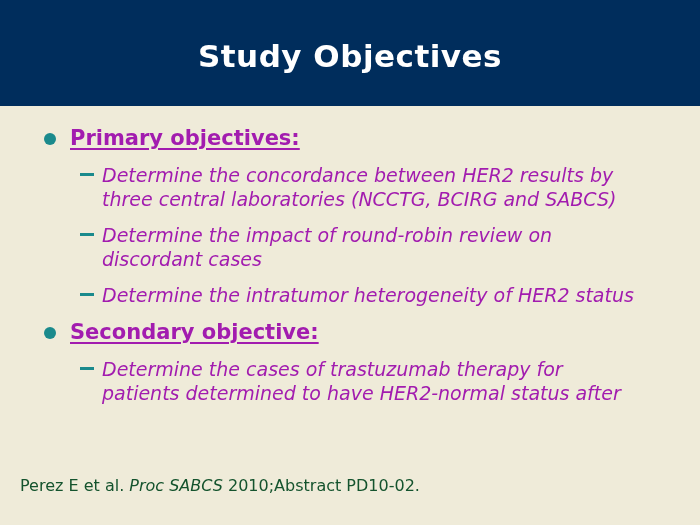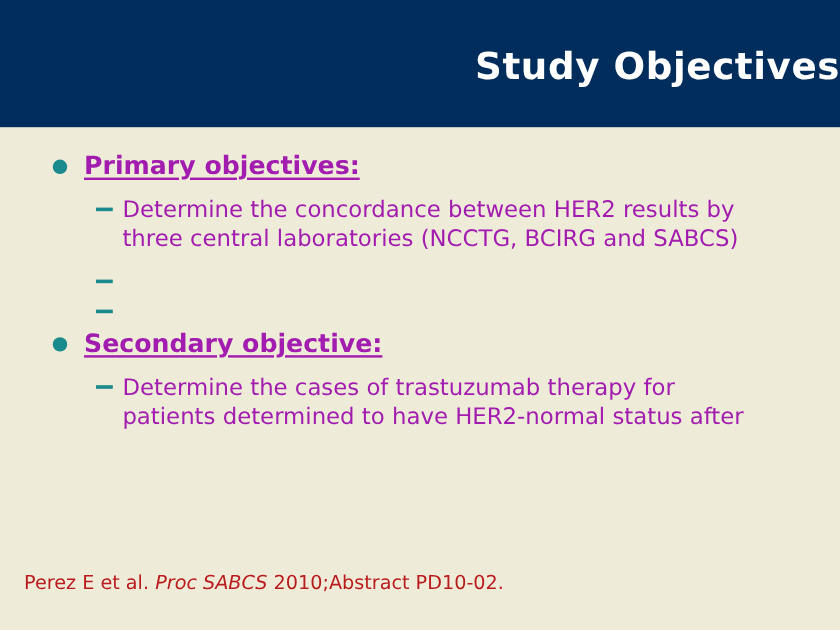--- a/index.html
+++ b/index.html
@@ -10,21 +10,21 @@
   }
   .slide {
     position: relative;
     width: 700px; height: 525px;
     background: #EFEBD9;
   }
   .header {
     position: absolute; top: 0; left: 0;
     width: 700px; height: 106px;
     background: #002D5C;
-    display: flex; align-items: center; justify-content: flex-end;
+    display: flex; align-items: center; justify-content: center;
   }
   .title {
     margin: 0;
     padding-top: 6px;
     color: #FFFFFF;
     font-size: 31px;
     font-weight: bold;
     letter-spacing: 0.5px;
   }
   .content {
@@ -48,37 +48,38 @@
     font-size: 21px;
     font-weight: bold;
     line-height: 26px;
     text-decoration: underline;
     text-decoration-thickness: 2px;
     text-underline-offset: 3px;
   }
   .l2 {
     display: flex;
     margin-bottom: 12px;
+    font-style: italic;
   }
   .l2 .dash {
     flex: 0 0 auto;
     width: 14px; height: 3px;
     background: #1A8A8C;
     margin: 10px 8px 0 80px;
   }
   .l2 .lines {
     font-size: 19px;
     line-height: 24px;
   }
   .l2 .line { display: block; }
   .citation {
     position: absolute;
     left: 20px; top: 476px;
     font-size: 16px;
-    color: #b91c1c;
+    color: #14532d;
     white-space: nowrap;
   }
   .citation .it { font-style: italic; }
 </style>
 </head>
 <body>
 
 <div class="slide">
 
   <div class="header">
@@ -95,24 +96,31 @@
     <div class="l2">
       <span class="dash"></span>
       <span class="lines">
         <span class="line">Determine the concordance between HER2 results by</span>
         <span class="line">three central laboratories (NCCTG, BCIRG and SABCS)</span>
       </span>
     </div>
 
     <div class="l2">
       <span class="dash"></span>
+      <span class="lines">
+        <span class="line">Determine the impact of round-robin review on</span>
+        <span class="line">discordant cases</span>
+      </span>
     </div>
 
     <div class="l2">
       <span class="dash"></span>
+      <span class="lines">
+        <span class="line">Determine the intratumor heterogeneity of HER2 status</span>
+      </span>
     </div>
 
     <div class="l1">
       <span class="bullet"></span>
       <span class="heading">Secondary objective:</span>
     </div>
 
     <div class="l2">
       <span class="dash"></span>
       <span class="lines">

